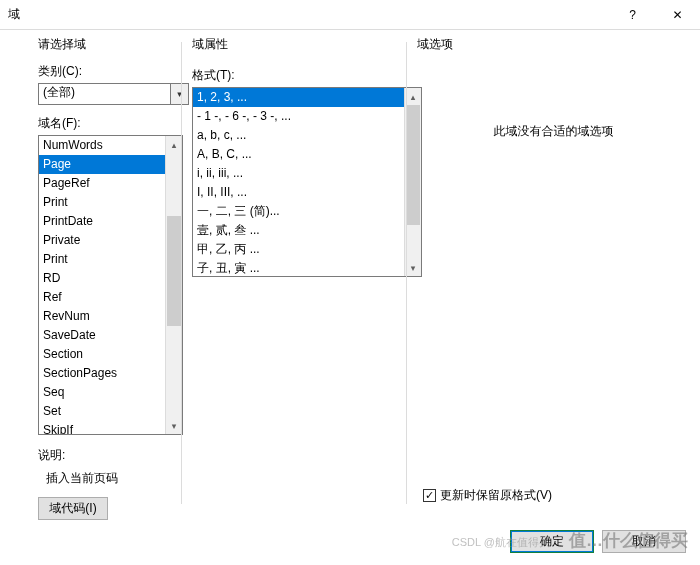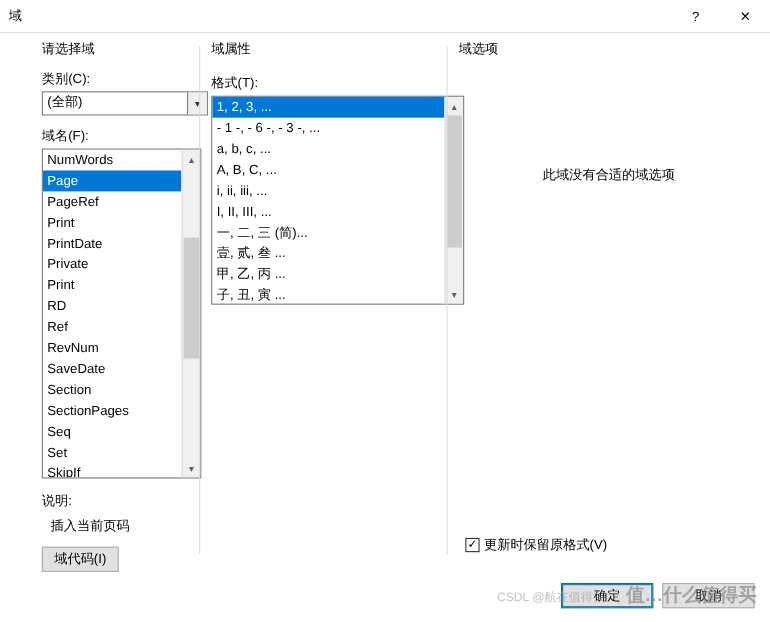--- a/index.html
+++ b/index.html
@@ -140,21 +140,21 @@
     font-size: 12px;
     min-width: 70px;
   }
   .btn.primary {
     border: 1px solid #15803d;
     outline: 1px solid #0078d7;
     outline-offset: -2px;
   }
   .options-msg {
     text-align: center;
-    margin-top: 96px;
+    margin-top: 68px;
     color: #000;
   }
   .checkbox-row {
     position: absolute;
     bottom: 6px;
     left: 16px;
     display: flex;
     align-items: center;
     gap: 4px;
   }

